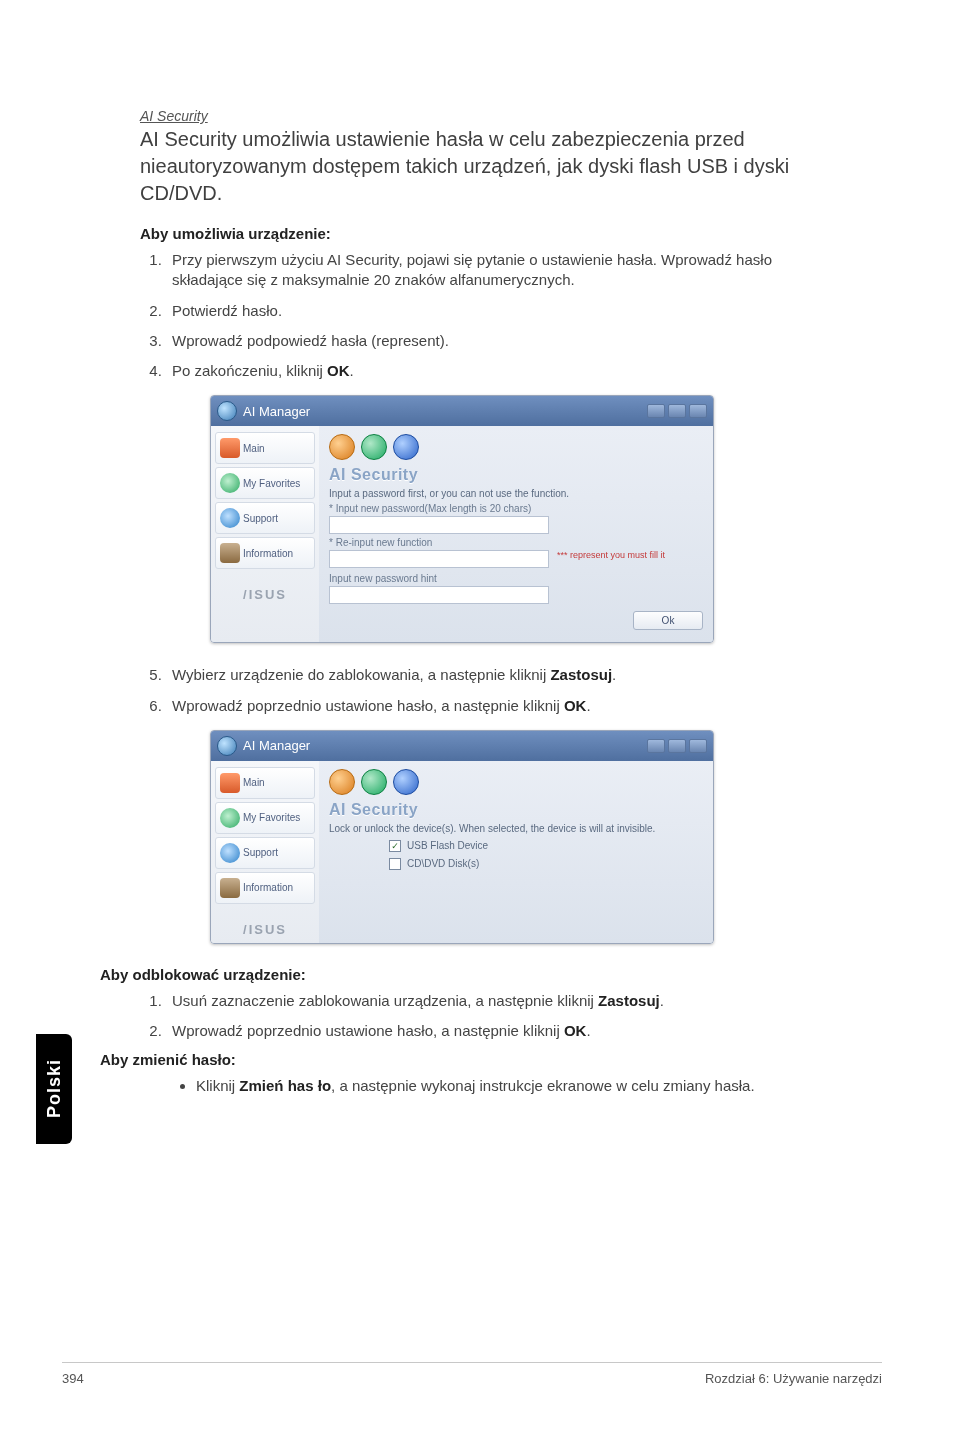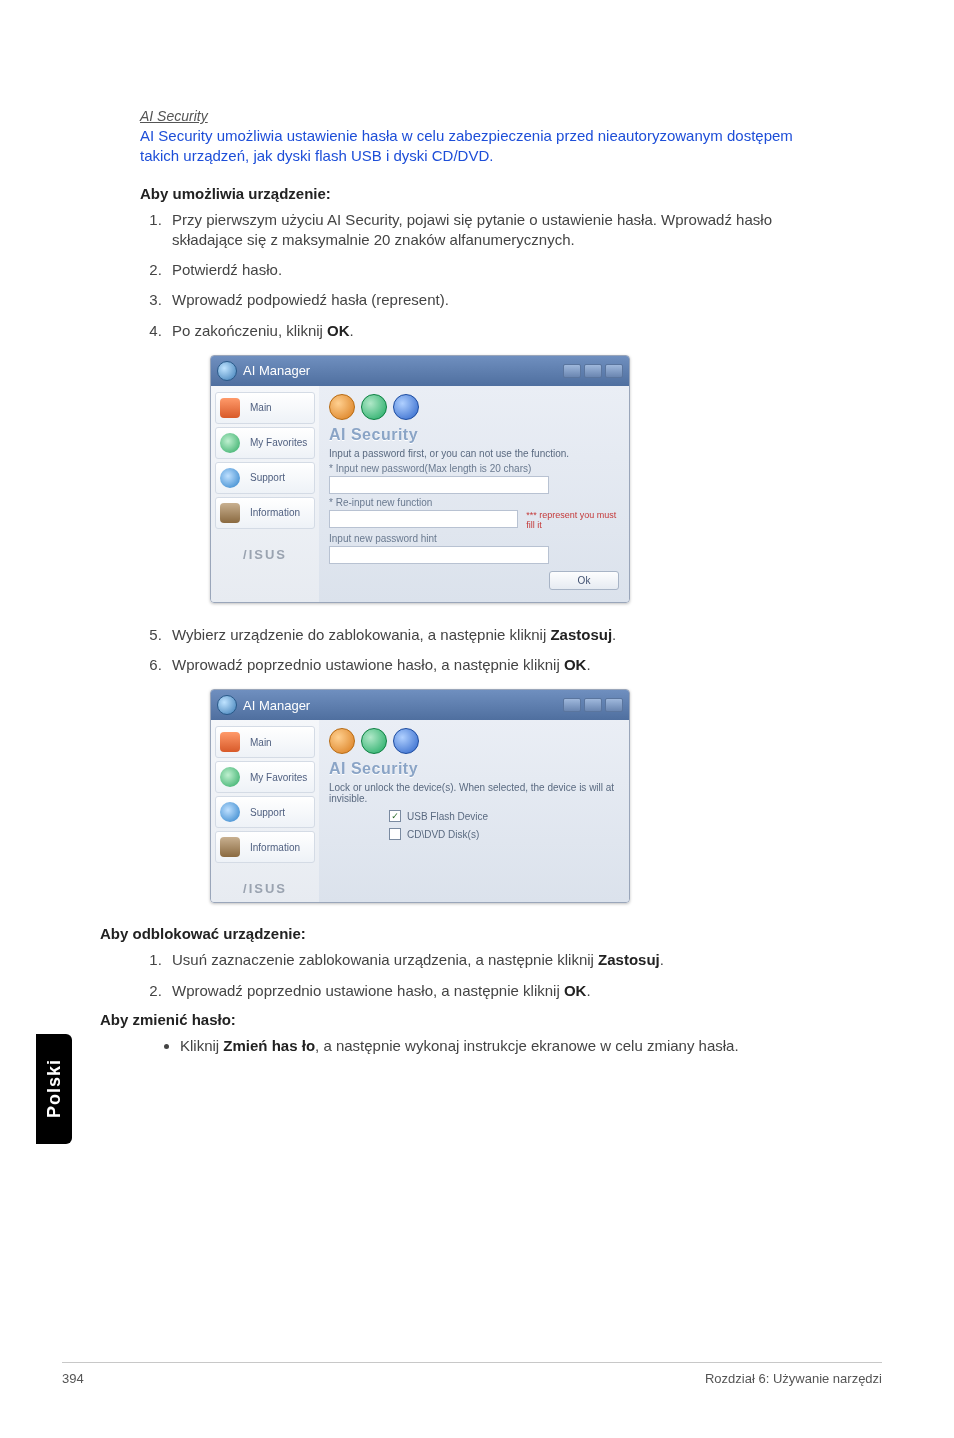--- a/index.html
+++ b/index.html
@@ -1,35 +1,35 @@
 <!DOCTYPE html>
 <html><head>
 <meta charset="utf-8">
 <style>
   * { box-sizing: border-box; margin: 0; padding: 0; }
   html, body { width: 954px; height: 1438px; background: #fff; font-family: Arial, Helvetica, sans-serif; color: #333; }
   .page { position: relative; width: 954px; height: 1438px; border-radius: 24px; }
   .content { position: absolute; left: 140px; top: 108px; width: 680px; }
   .sec-title { font-style: italic; text-decoration: underline; font-size: 14px; color: #555; margin-bottom: 2px; }
-  .para { font-size: 15px; line-height: 1.35; color: #1d4ed8; margin-bottom: 18px; }
+  .para { font-size: 20px; line-height: 1.35; color: #404040; margin-bottom: 18px; }
   .h2 { font-weight: bold; font-size: 15px; color: #222; margin: 10px 0 8px 0; }
   ol.steps { list-style: decimal; margin-left: 26px; }
   ol.steps > li { font-size: 15px; line-height: 1.35; color: #444; margin-bottom: 10px; padding-left: 6px; }
-  ul.bullets { list-style: disc; margin-left: 40px; }
+  ul.bullets { list-style: disc; margin-left: 56px; }
   ul.bullets > li { font-size: 15px; line-height: 1.35; color: #444; margin-bottom: 8px; }
   b { font-weight: bold; color: #222; }
-  .shot { width: 420px; margin: 14px 0 22px 70px; border: 1px solid #9aa6ba; background: linear-gradient(#dfe6ef, #cfd8e5); border-radius: 4px; overflow: hidden; box-shadow: 0 1px 3px rgba(0,0,0,.25); }
+  .shot { width: 504px; margin: 14px 0 22px 70px; border: 1px solid #9aa6ba; background: linear-gradient(#dfe6ef, #cfd8e5); border-radius: 4px; overflow: hidden; box-shadow: 0 1px 3px rgba(0,0,0,.25); }
   .titlebar { display: flex; align-items: center; justify-content: space-between; height: 30px; padding: 0 6px; background: linear-gradient(#6f8fbf, #4f6f9f); color: #fff; font-size: 13px; }
   .titlebar .left { display: flex; align-items: center; gap: 6px; }
   .round-logo { width: 20px; height: 20px; border-radius: 50%; background: radial-gradient(circle at 35% 35%, #bfe3ff, #3b7bb5); border: 1px solid #2a5a8a; }
   .win-btns { display: flex; gap: 3px; }
   .win-btn { width: 18px; height: 14px; background: linear-gradient(#9fb8dc, #6a86b1); border: 1px solid #5a759e; border-radius: 2px; }
   .shot-body { display: flex; }
   .sidebar { width: 108px; background: linear-gradient(#f5f7fa, #e7ebf1); padding: 6px 4px; }
-  .sbitem { display: flex; align-items: center; gap: 10px; padding: 5px 4px; margin-bottom: 3px; border: 1px solid #d4dbe5; border-radius: 3px; background: linear-gradient(#fff,#eef2f7); font-size: 10px; color: #506080; }
+  .sbitem { display: flex; align-items: center; gap: 3px; padding: 5px 4px; margin-bottom: 3px; border: 1px solid #d4dbe5; border-radius: 3px; background: linear-gradient(#fff,#eef2f7); font-size: 10px; color: #506080; }
   .sbicon { width: 20px; height: 20px; border-radius: 4px; }
   .ic-main   { background: linear-gradient(#ff9a6a,#d85a2a); }
   .ic-fav    { background: radial-gradient(circle at 40% 40%, #bff0d0, #2aa860); border-radius: 50%; }
   .ic-sup    { background: radial-gradient(circle at 40% 40%, #bfe0ff, #2a7fc8); border-radius: 50%; }
   .ic-info   { background: linear-gradient(#c8b090,#8a6a40); }
   .sb-asus { margin-top: 18px; text-align: center; font-size: 13px; color: #9aa3b0; letter-spacing: 2px; font-weight: bold; }
   .mainpane { flex: 1; padding: 8px 10px 12px 10px; background: linear-gradient(#eaeef5,#dbe2ec); }
   .toolbar { display: flex; gap: 6px; margin-bottom: 6px; }
   .tool { width: 26px; height: 26px; border-radius: 50%; background: radial-gradient(circle at 35% 35%, #ffd090, #d87a1a); border: 1px solid #b86a10; }
   .tool.blue { background: radial-gradient(circle at 35% 35%, #b0d0ff, #2a62c8); border-color:#1a4aa0; }

